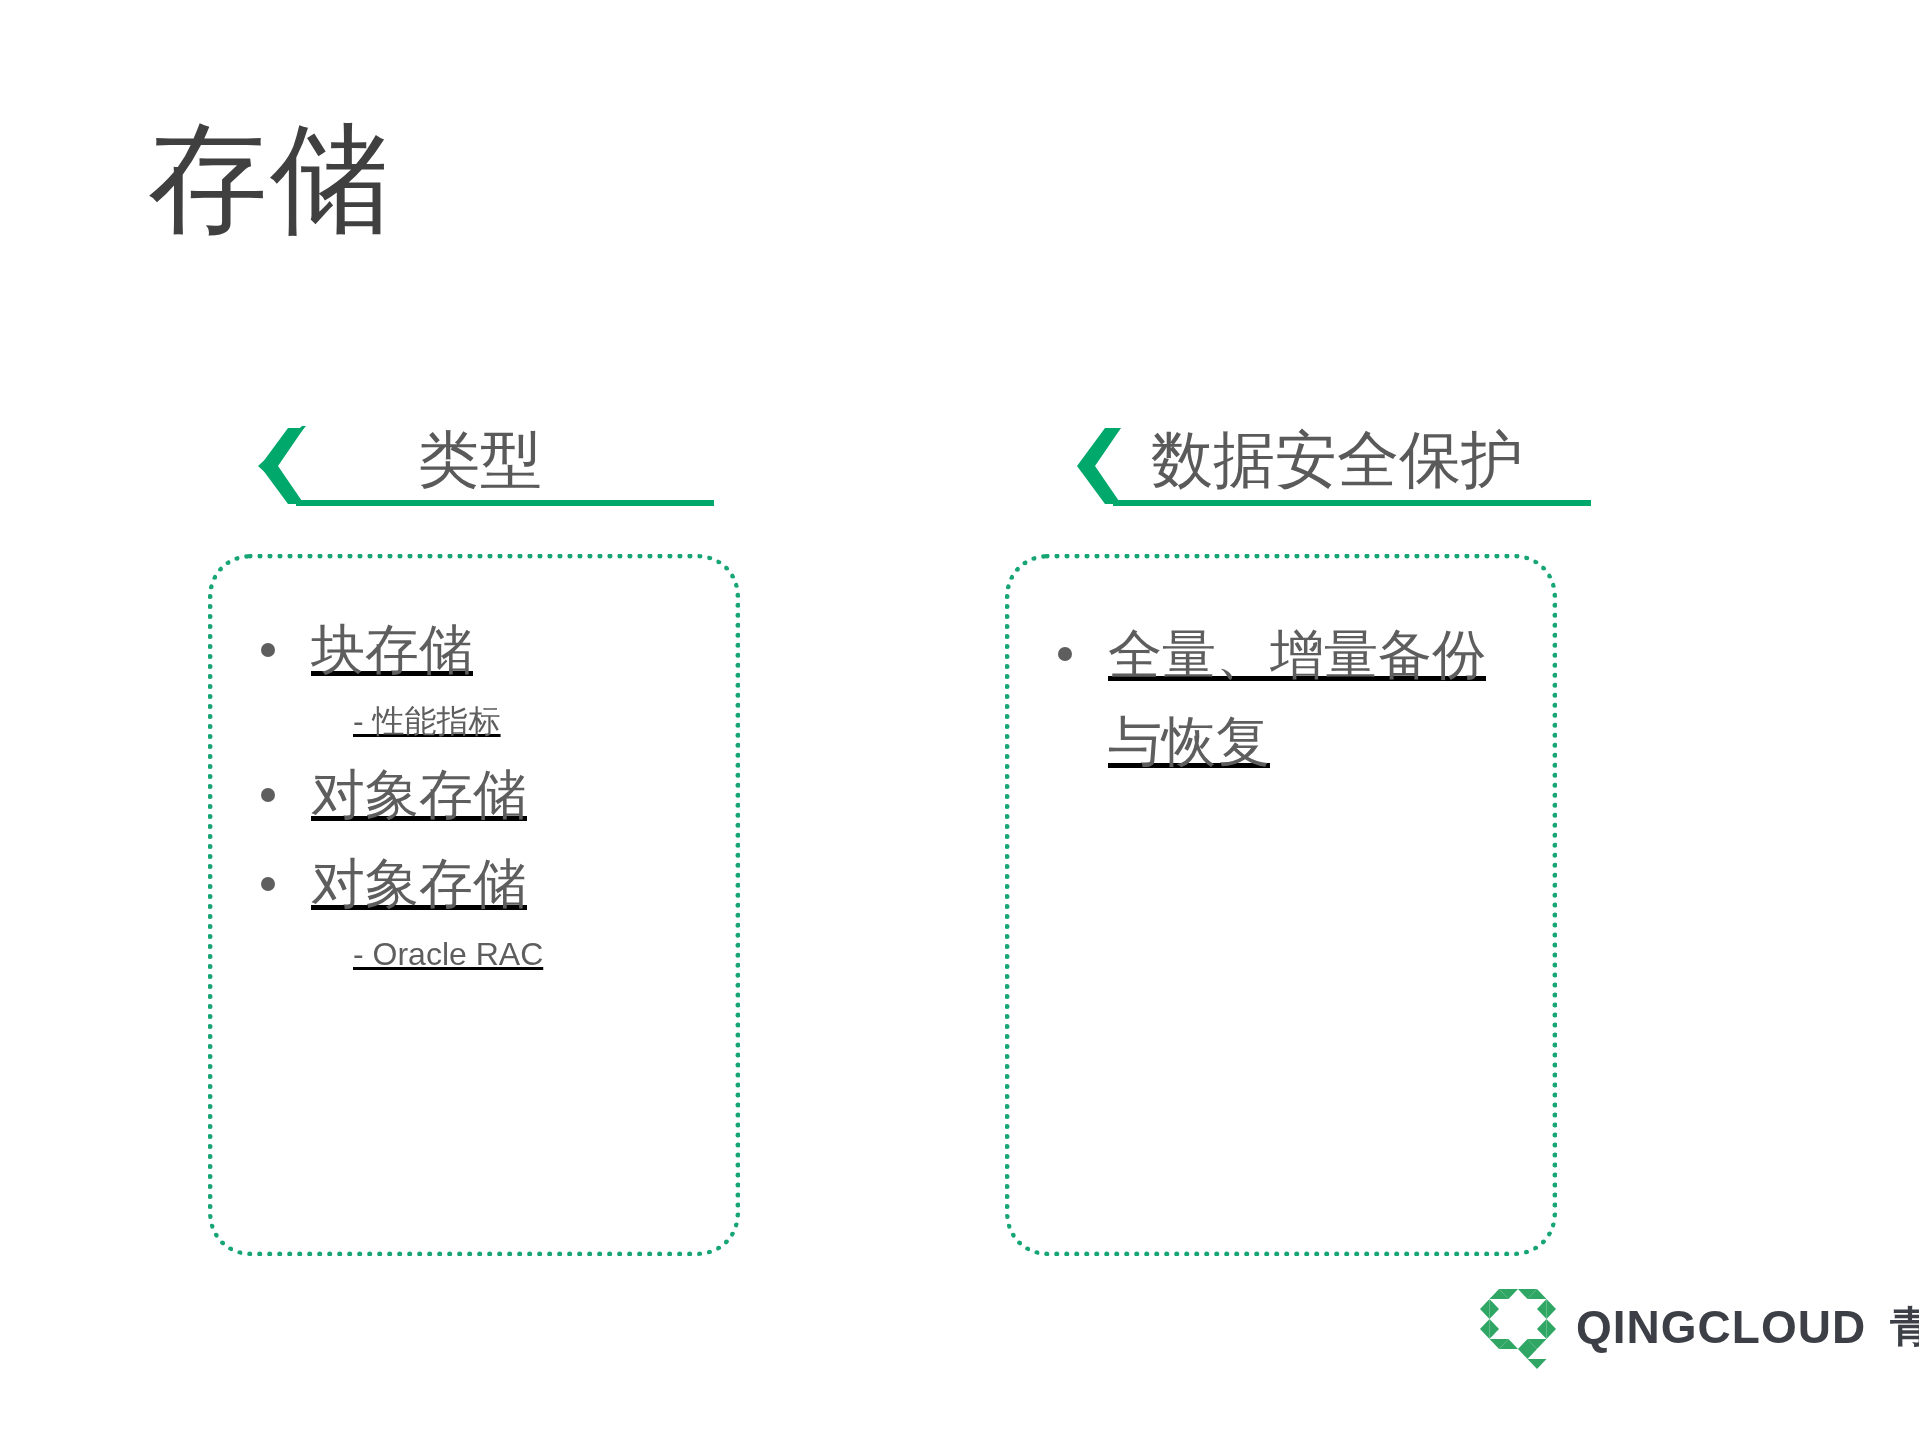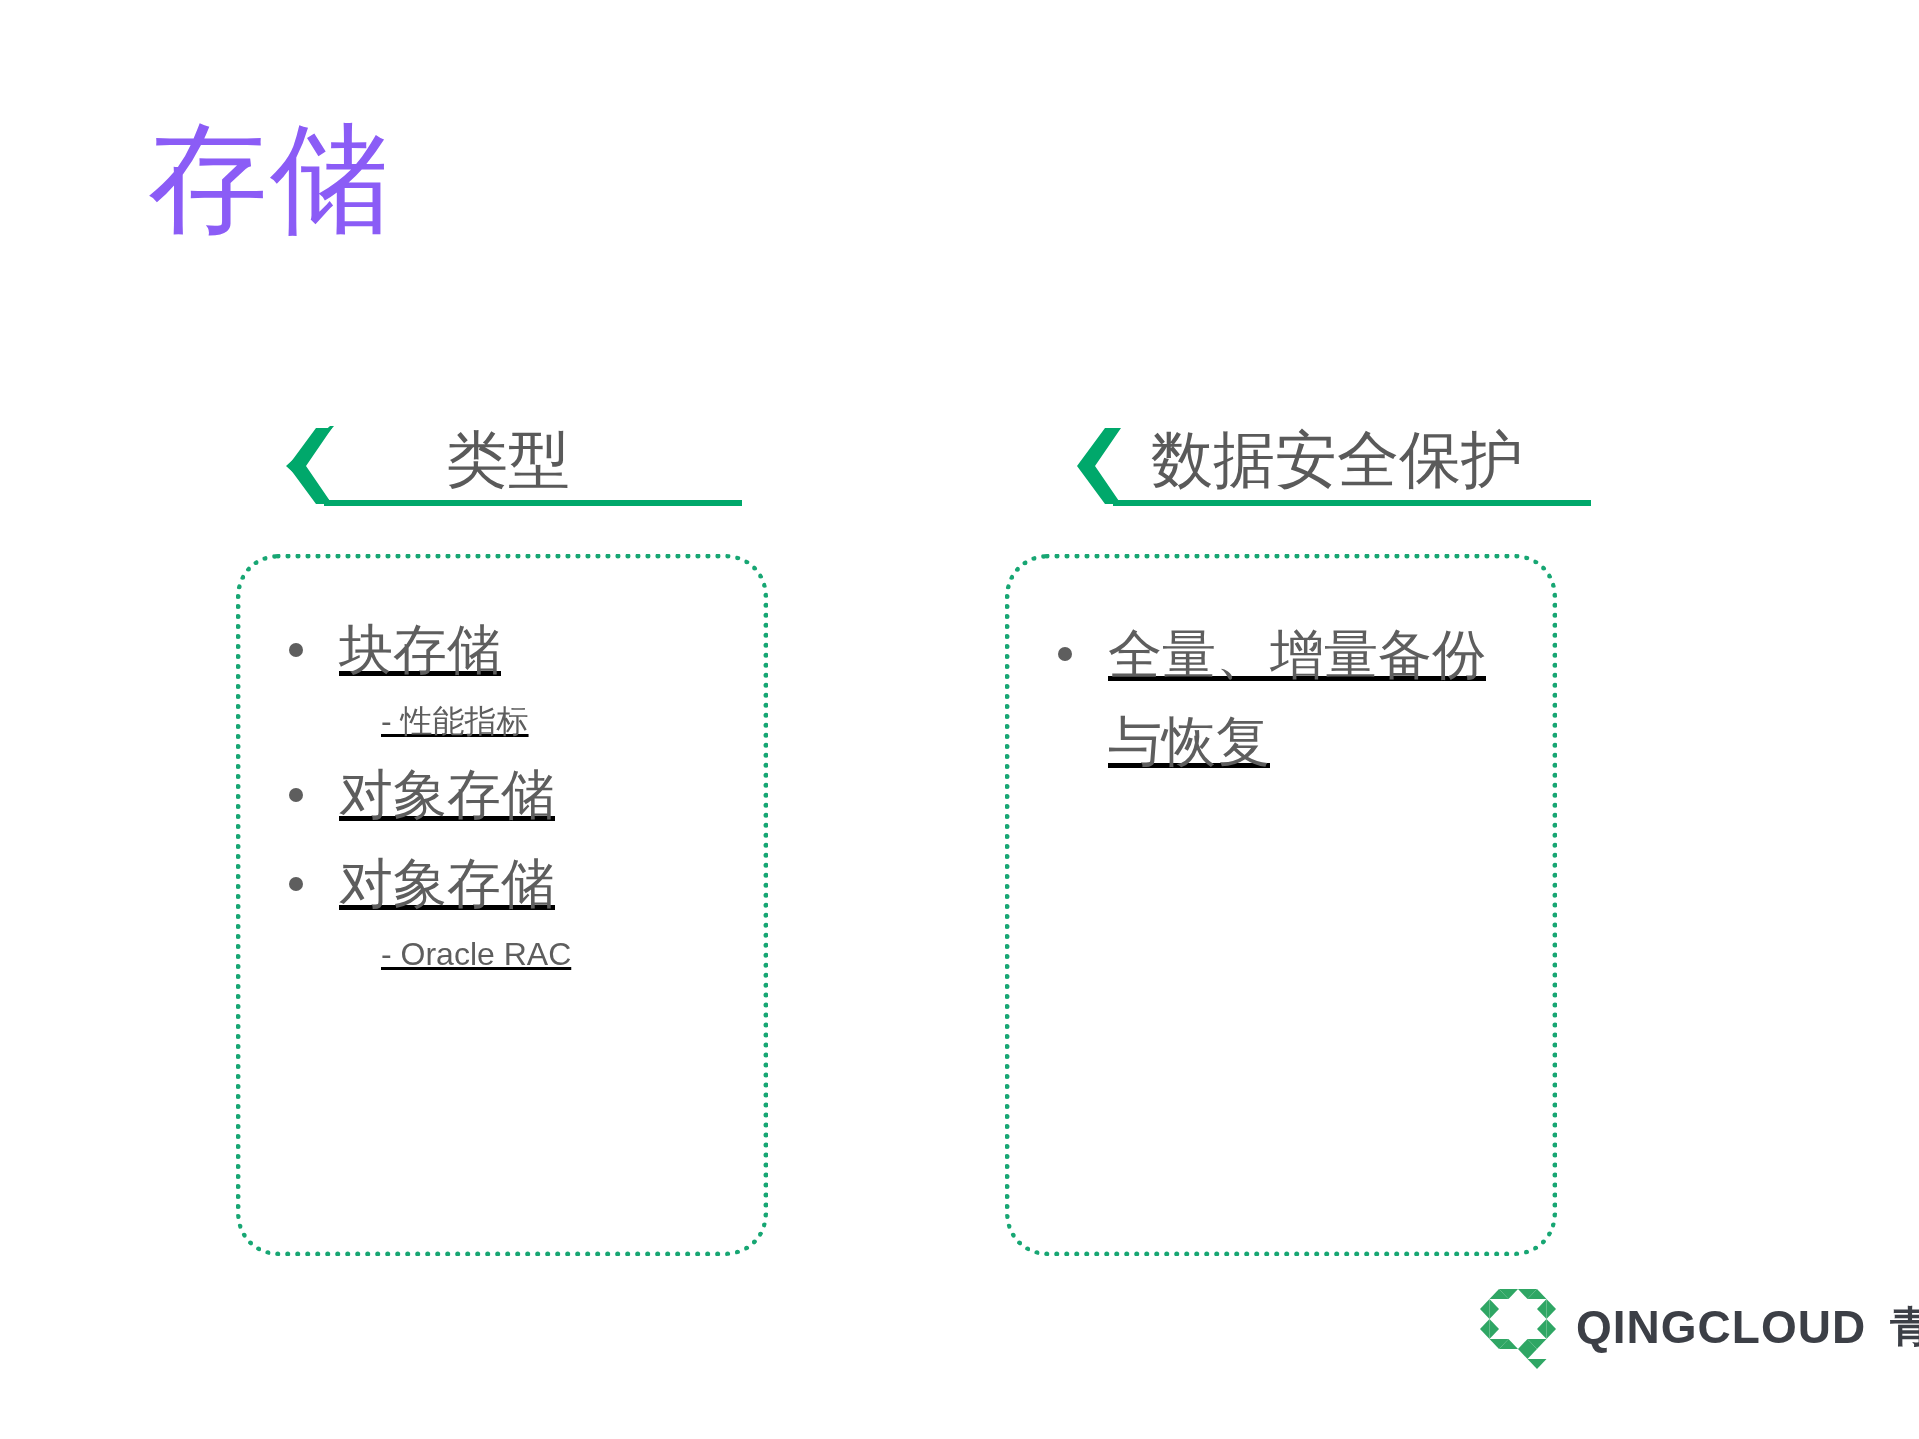--- a/index.html
+++ b/index.html
@@ -17,31 +17,31 @@
   }
 
   
   .slide-title {
     position: absolute;
     left: 148px;
     top: 118px;
     font-size: 120px;
     line-height: 1.0;
     font-weight: 400;
-    color: #8b5cf6;
+    color: #404040;
     letter-spacing: 2px;
     white-space: nowrap;
   }
 
   
   .column {
     position: absolute;
     top: 420px;
   }
-  .column.left  { left: 286px;  width: 540px; }
+  .column.left  { left: 258px;  width: 540px; }
   .column.right { left: 1075px; width: 540px; }
 
   
   .section-header {
     position: relative;
     height: 92px;
   }
   .chevron-icon {
     position: absolute;
     left: 0;

